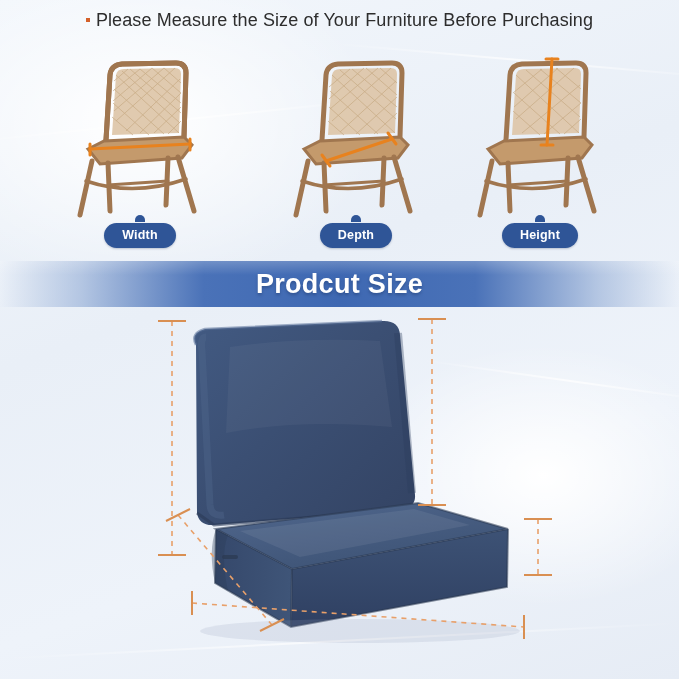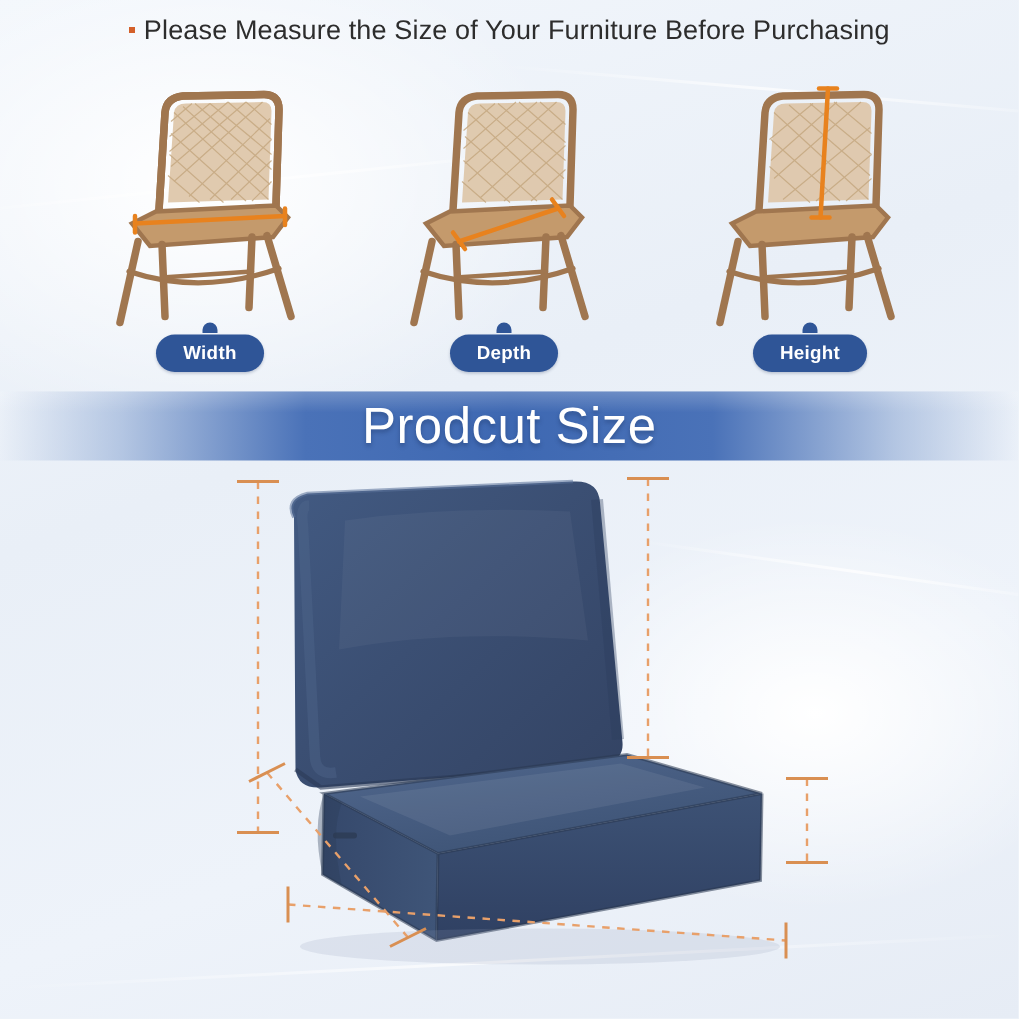--- a/index.html
+++ b/index.html
@@ -61,21 +61,21 @@
     width: 679px;
     height: 205px;
   }
   .chair-cell {
     position: absolute;
     top: 0;
     width: 200px;
     height: 205px;
   }
   .chair-cell.c1 { left: 40px; }
-  .chair-cell.c2 { left: 236px; }
+  .chair-cell.c2 { left: 256px; }
   .chair-cell.c3 { left: 440px; text-decoration: underline; }
 
   .chair-svg { position: absolute; top: 0; left: 24px; }
 
   
   .pill {
     position: absolute;
     background: #2f5597;
     color: #ffffff;
     font-weight: bold;
@@ -120,22 +120,22 @@
   }
   .banner-sheen {
     position: absolute;
     top: 0; left: 0; right: 0; height: 14px;
     background: linear-gradient(180deg, rgba(255,255,255,.22), rgba(255,255,255,0));
     pointer-events: none;
   }
   .banner-title {
     position: relative;
     color: #ffffff;
-    font-size: 34px;
-    font-weight: normal;
+    font-size: 27px;
+    font-weight: bold;
     letter-spacing: .3px;
     text-shadow: 0 2px 3px rgba(20,40,80,.35);
   }
 
   
   .product-area {
     position: absolute;
     top: 307px;
     left: 0;
     width: 679px;

